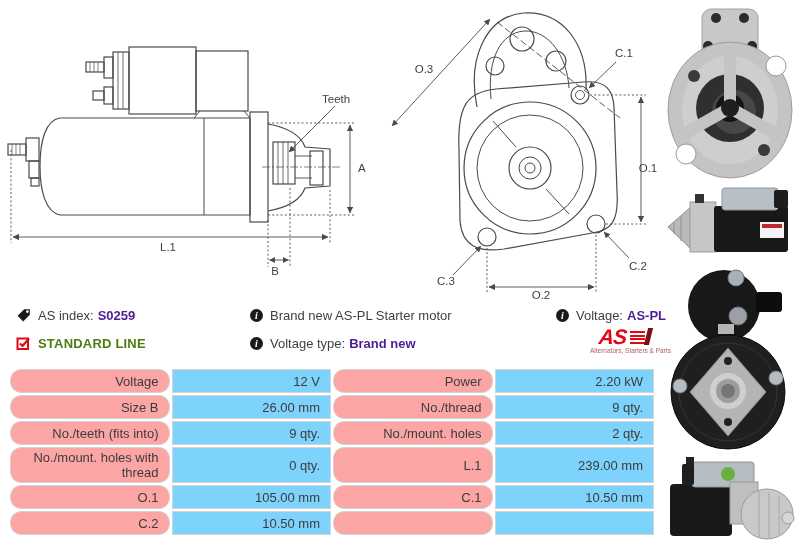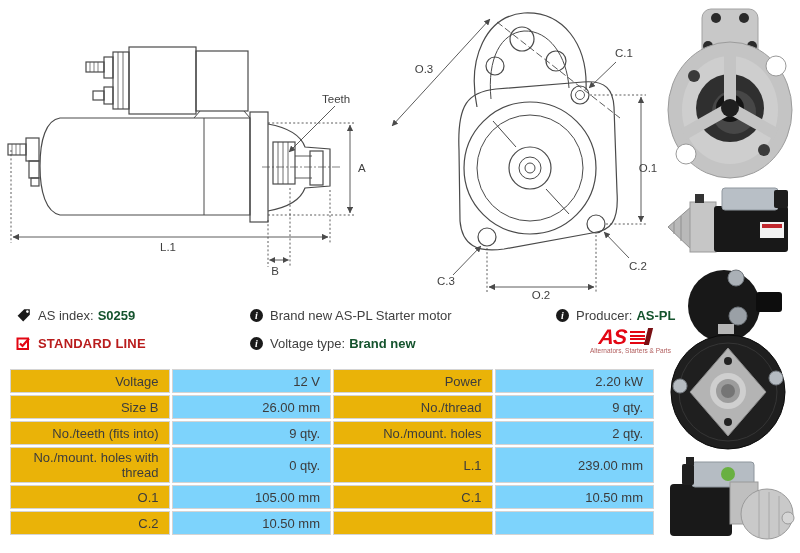--- a/index.html
+++ b/index.html
@@ -7,43 +7,43 @@
   .page { position:relative; width:800px; height:553px; background:#fff; }
 
   .left-col { position:absolute; left:0; top:0; width:660px; height:553px; }
   .diagram-area { position:relative; width:660px; height:300px; }
   .tech-svg { display:block; }
 
   
   .info-row { position:relative; width:660px; height:67px; font-size:13px; }
   .info-item { position:absolute; display:flex; align-items:center; white-space:nowrap; }
   .info-item .txt { margin-left:7px; }
-  .info-item b { color:#14532d;text-align:center; }
+  .info-item b { color:#4c1d95;text-align:center; }
   .bold-gap { margin-left:4px; font-weight:bold; color:#2b2b2b; }
-  .standard { color:#b91c1c; font-weight:bold; letter-spacing:0.2px; }
+  .standard { color:#4d7c0f; font-weight:bold; letter-spacing:0.2px; }
   .iico { display:inline-block; flex:0 0 13px; width:13px; height:13px; border-radius:50%;
           background:#1a1a1a; color:#fff; font-size:10px; font-weight:bold; font-style:italic;
           text-align:center; line-height:13px; font-family:"Liberation Serif", serif; }
 
   
   .as-logo { position:absolute; left:590px; top:26px; width:70px; text-align:center; }
   .as-logo-mark { display:flex; align-items:flex-end; justify-content:center; height:20px; }
   .as-letters { font-style:italic; font-weight:bold; font-size:21px; line-height:19px;
                 color:#e30613; letter-spacing:-1px; transform:skewX(-6deg); }
   .as-stripes { width:15px; height:13px; margin:0 0 2px 3px;
                 background:repeating-linear-gradient(to bottom,#e30613 0 2px,rgba(0,0,0,0) 2px 3.6px); }
   .as-bar { width:5px; height:17px; margin:0 0 1px 1px; background:#7a1014; transform:skewX(-14deg); }
   .as-tagline { font-size:6.5px; color:#b05b5b; margin-top:1px; white-space:nowrap; }
 
   
   .spec-table { margin:0 4px 0 8px; width:648px; border-collapse:separate; border-spacing:2px;
                 font-size:13px; color:#3c3c3c; table-layout:fixed; }
   .spec-table td { border:1px solid #d4d4d4; padding:2px 10px; text-align:right;
                    vertical-align:middle; height:18px; line-height:15px; }
-  .spec-table td.lbl { background:#eab308; }
+  .spec-table td.lbl { background:#fca5a5;border-radius:11px; }
   .spec-table td.val { background:#7dd3fc; }
 
   
   .right-col { position:absolute; right:0; top:0; width:140px; height:553px;
                display:flex; flex-direction:column; align-items:center; padding-top:4px; box-sizing:border-box; }
   .photo { width:132px; margin-bottom:2px; }
   .photo svg { display:block; }
 </style>
 </head>
 <body>
@@ -189,21 +189,21 @@
       </div>
 
       <div class="info-item" style="left:250px; top:36px;">
         <span class="iico">i</span>
         <span class="txt">Voltage type:</span>
         <b class="bold-gap">Brand new</b>
       </div>
 
       <div class="info-item" style="left:556px; top:8px;">
         <span class="iico">i</span>
-        <span class="txt">Producer:</span>
+        <span class="txt">Voltage:</span>
         <b class="bold-gap">AS-PL</b>
       </div>
 
       <div class="as-logo">
         <div class="as-logo-mark">
           <span class="as-letters">AS</span>
           <span class="as-stripes"></span>
           <span class="as-bar"></span>
         </div>
         <div class="as-tagline">Alternators, Starters &amp; Parts</div>

